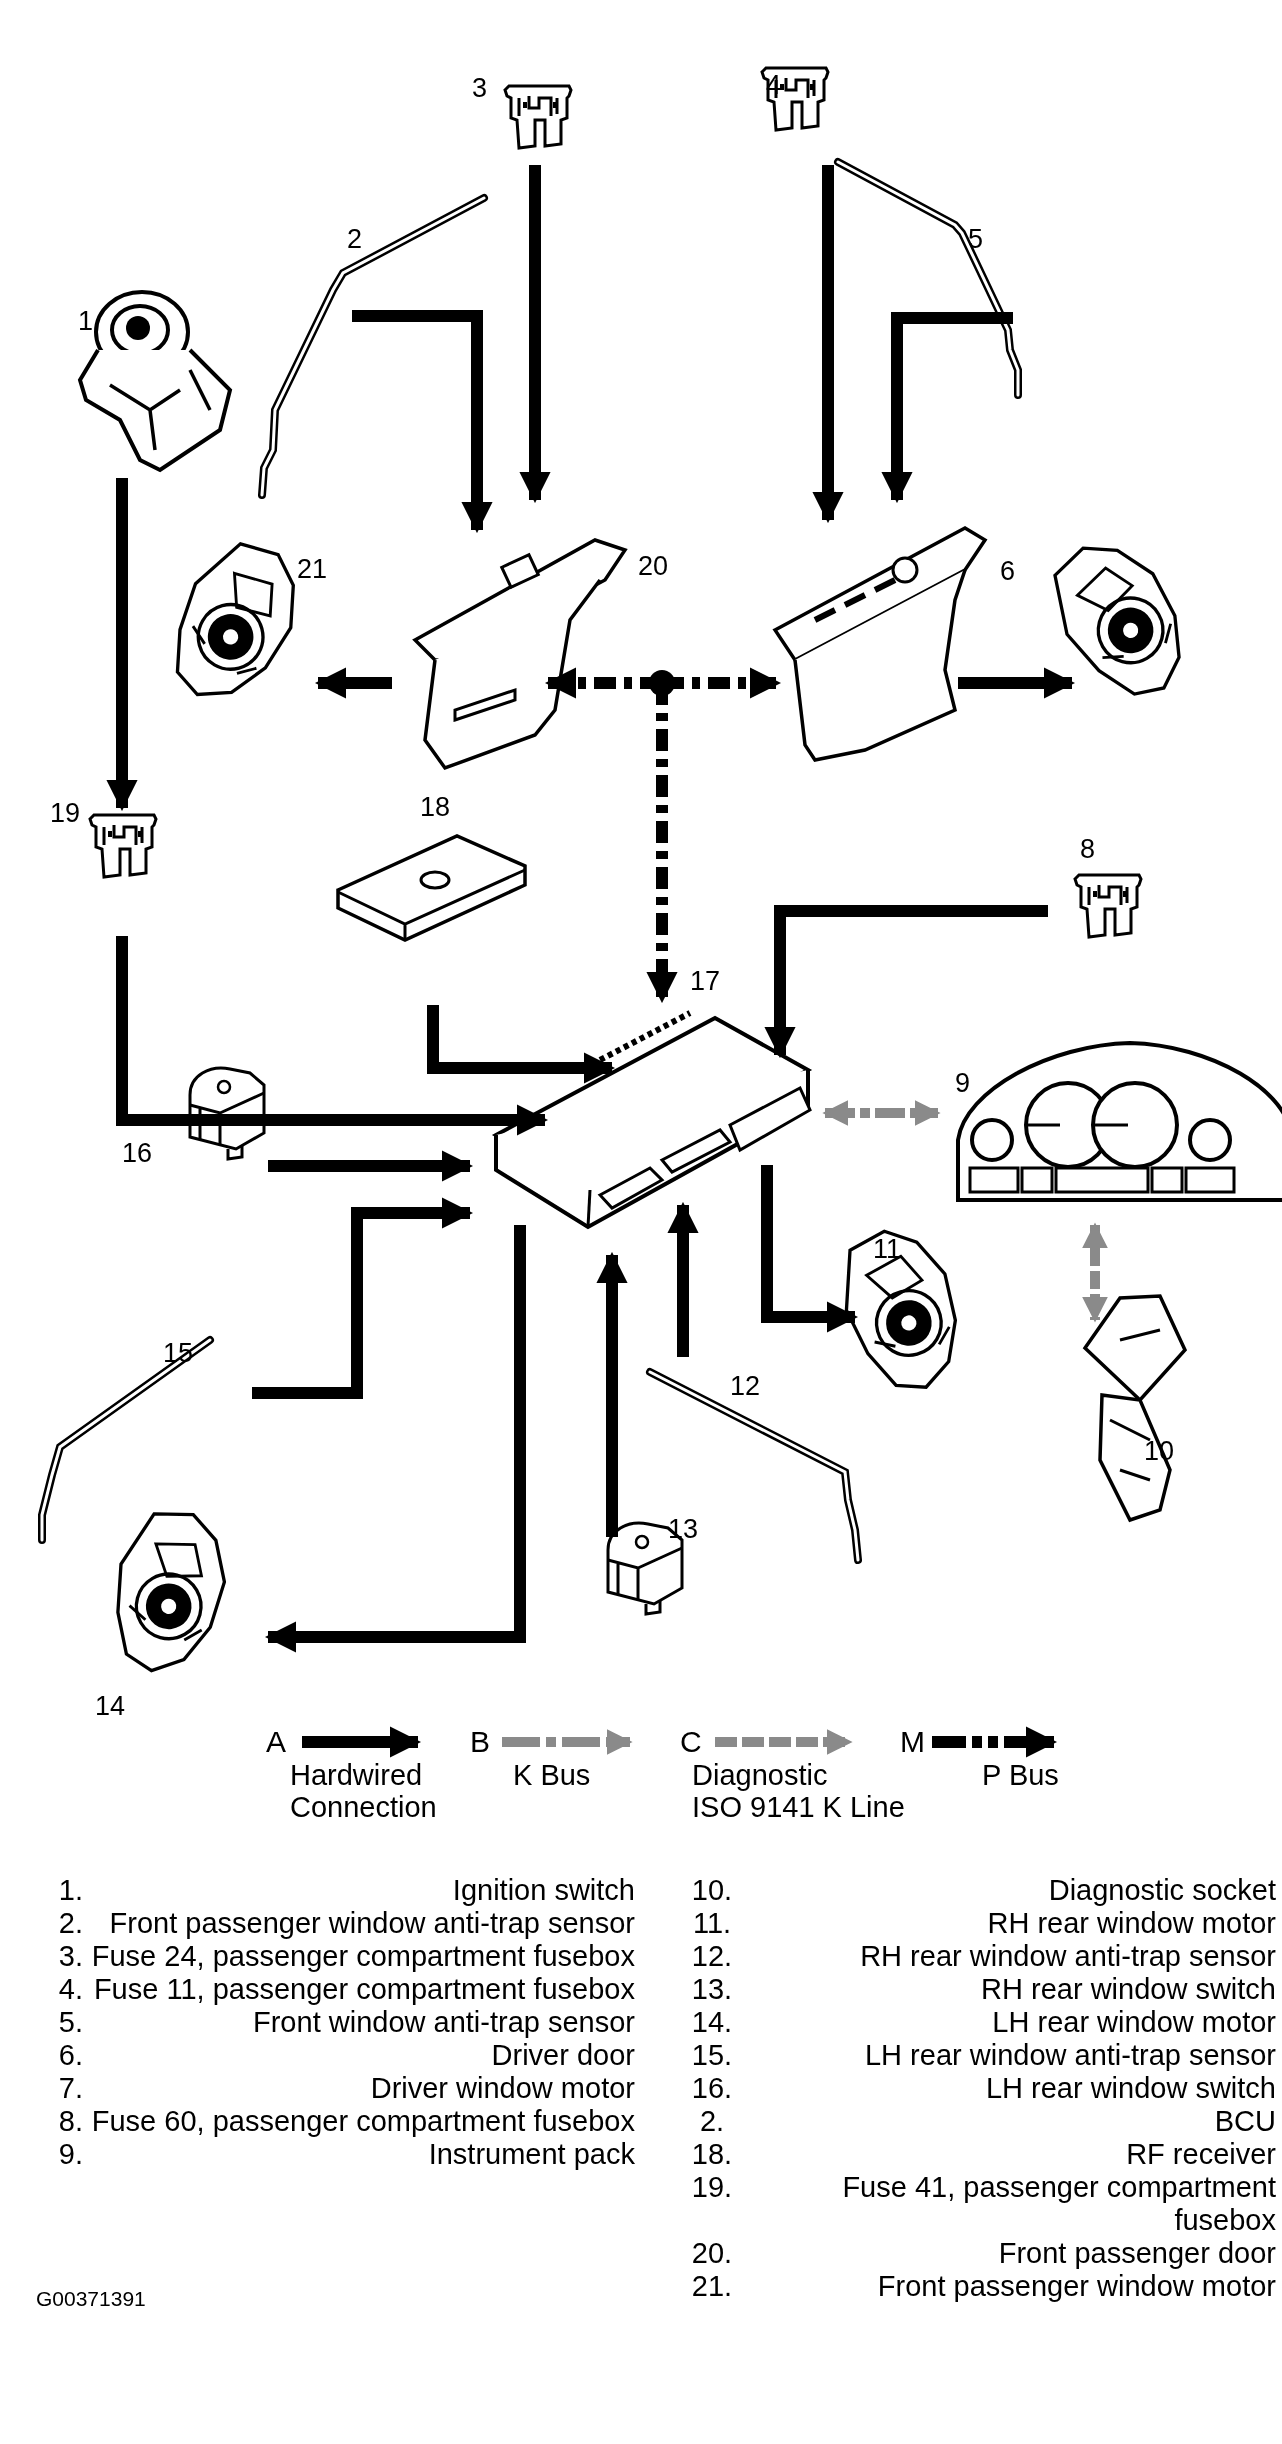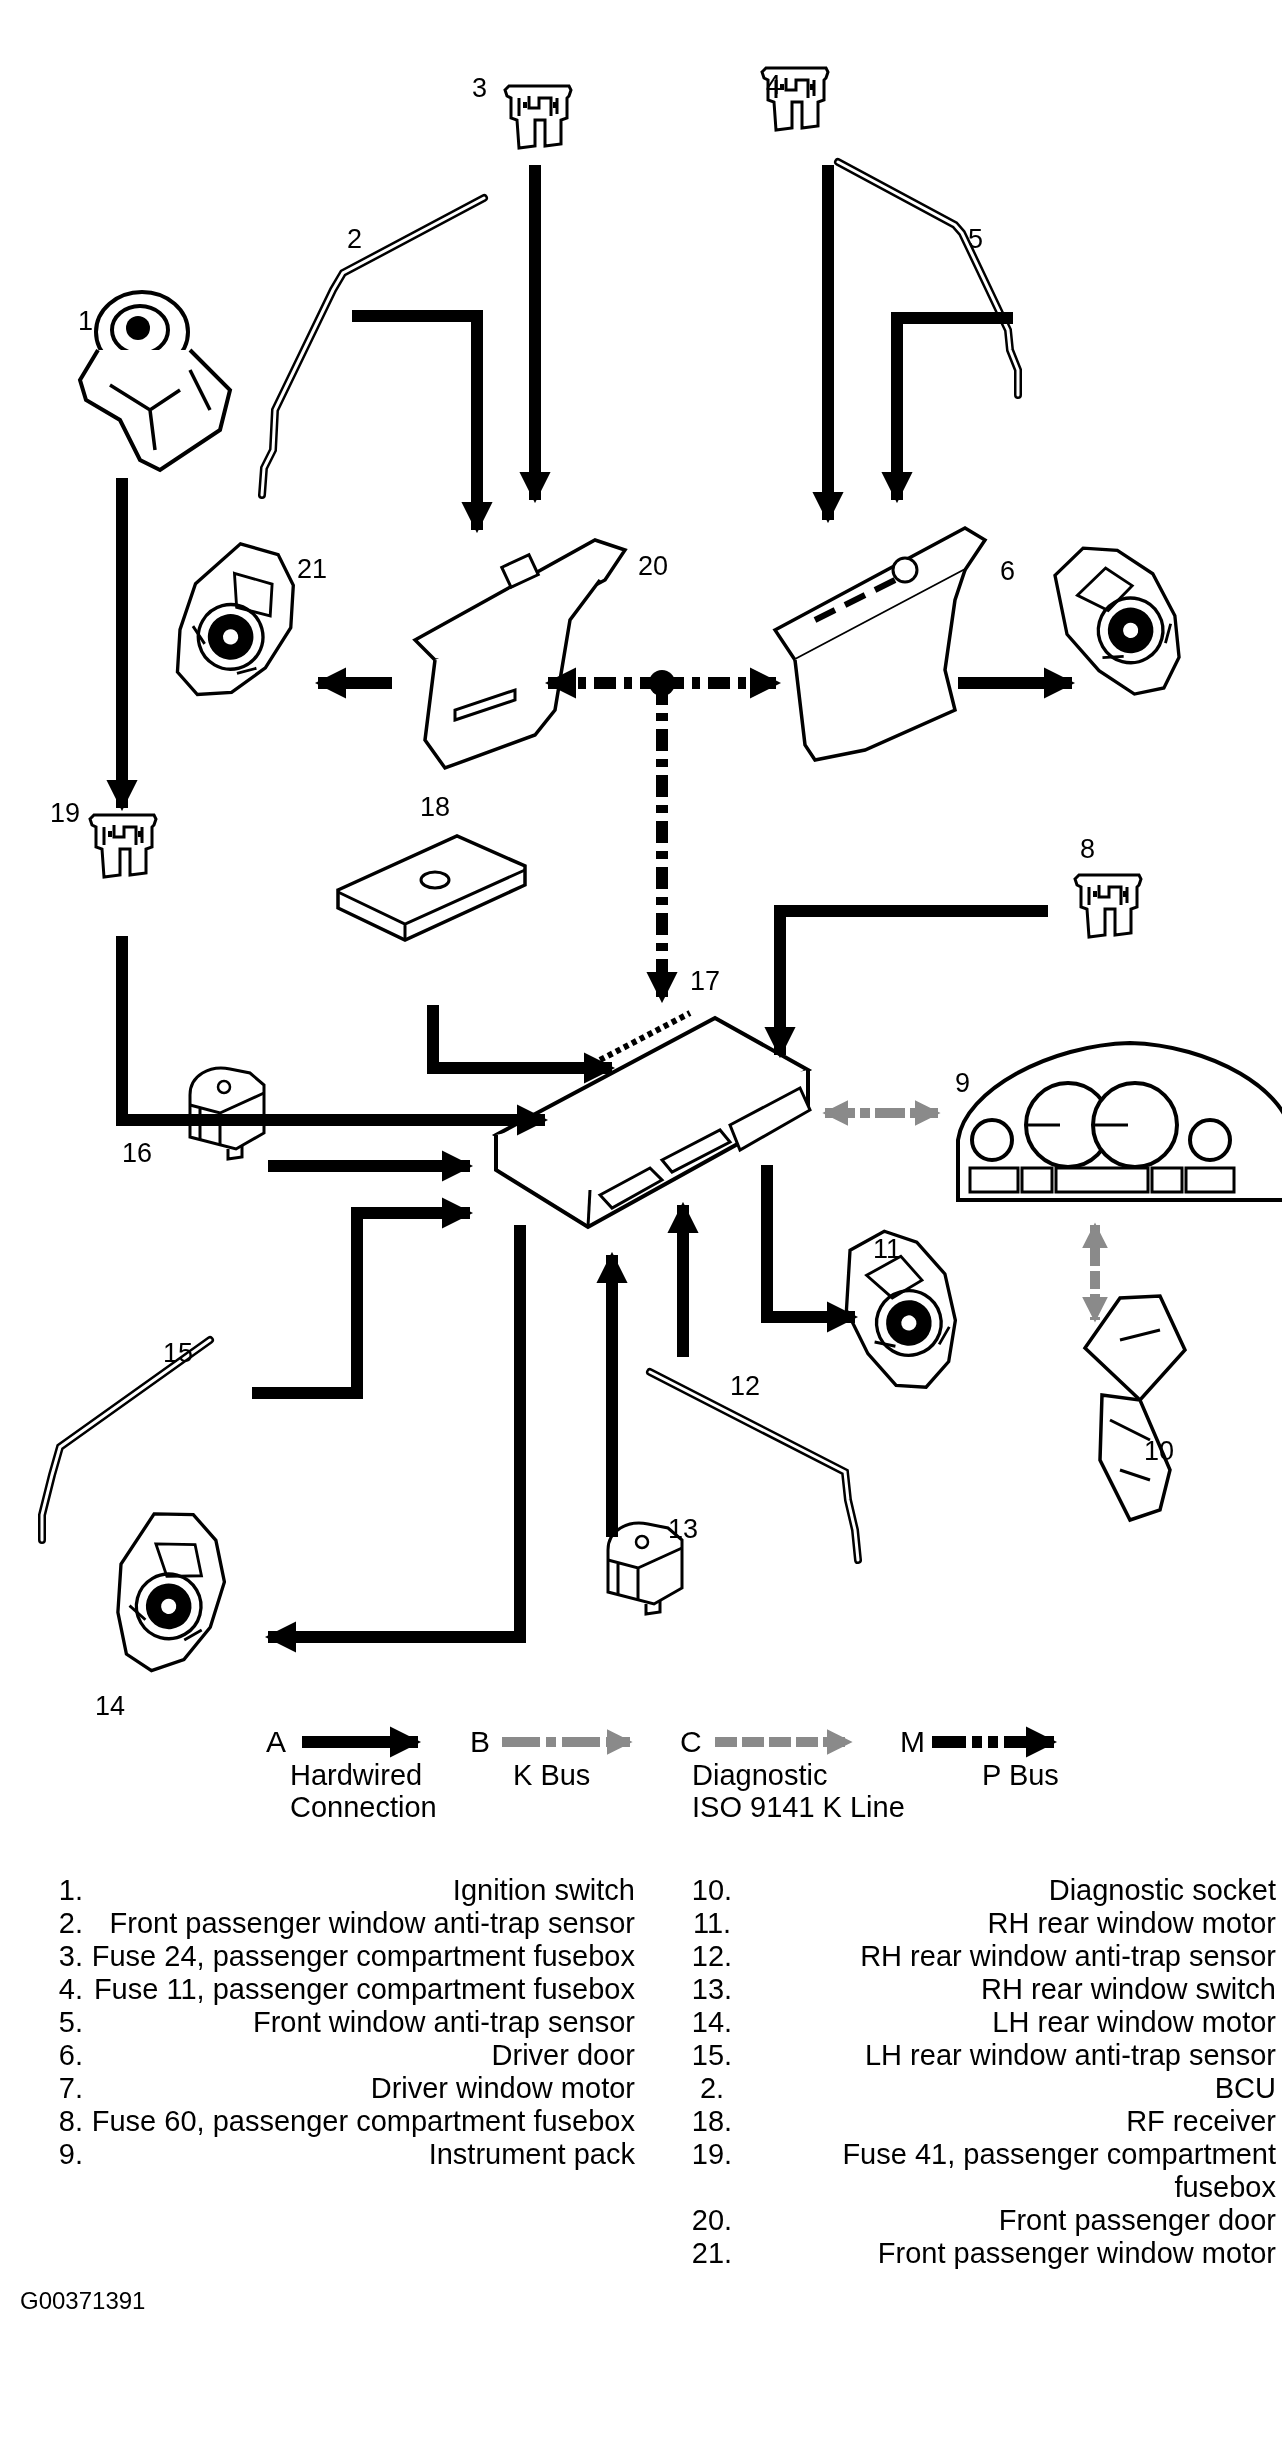--- a/index.html
+++ b/index.html
@@ -10,21 +10,21 @@
   .legend-key { font-size:30px; fill:#000; }
   .legend-cap { font-size:29px; fill:#000; }
   .key-list { position:absolute; top:1874px; font-size:29px; line-height:33px; margin:0; padding:0; list-style:none; }
   .key-list li { display:flex; }
   .key-list .num { display:inline-block; text-align:right; padding-right:6px; }
   #key-left { left:45px; width:590px; }
   #key-left .num { width:38px; }
   #key-right { left:686px; width:590px; }
   #key-right .num { width:52px;text-align:center; }
   .key-list .txt { flex:1;text-align:right; }
-  #figure-id { position:absolute; left:20px; top:2287px; font-size:24px; }
+  #figure-id { position:absolute; left:36px; top:2287px; font-size:21px; }
 </style>
 </head>
 <body>
 
 <svg id="diagram" viewBox="0 0 1282 1840" xmlns="http://www.w3.org/2000/svg">
   <defs>
     <marker id="ah" viewBox="0 0 10 10" refX="9" refY="5" markerWidth="2.6" markerHeight="2.6" orient="auto-start-reverse">
       <path d="M0,0 L10,5 L0,10 z" fill="#000"></path>
     </marker>
     <marker id="ahg" viewBox="0 0 10 10" refX="9" refY="5" markerWidth="2.6" markerHeight="2.6" orient="auto-start-reverse">
@@ -285,20 +285,24 @@
     </li>
   <li>
       <span class="num">14.</span>
       <span class="txt">LH rear window motor</span>
     </li>
   <li>
       <span class="num">15.</span>
       <span class="txt">LH rear window anti-trap sensor</span>
     </li>
   <li>
+      <span class="num">16.</span>
+      <span class="txt">LH rear window switch</span>
+    </li>
+  <li>
       <span class="num">2.</span>
       <span class="txt">BCU</span>
     </li>
   <li>
       <span class="num">18.</span>
       <span class="txt">RF receiver</span>
     </li>
   <li>
       <span class="num">19.</span>
       <span class="txt">Fuse 41, passenger compartment fusebox</span>

